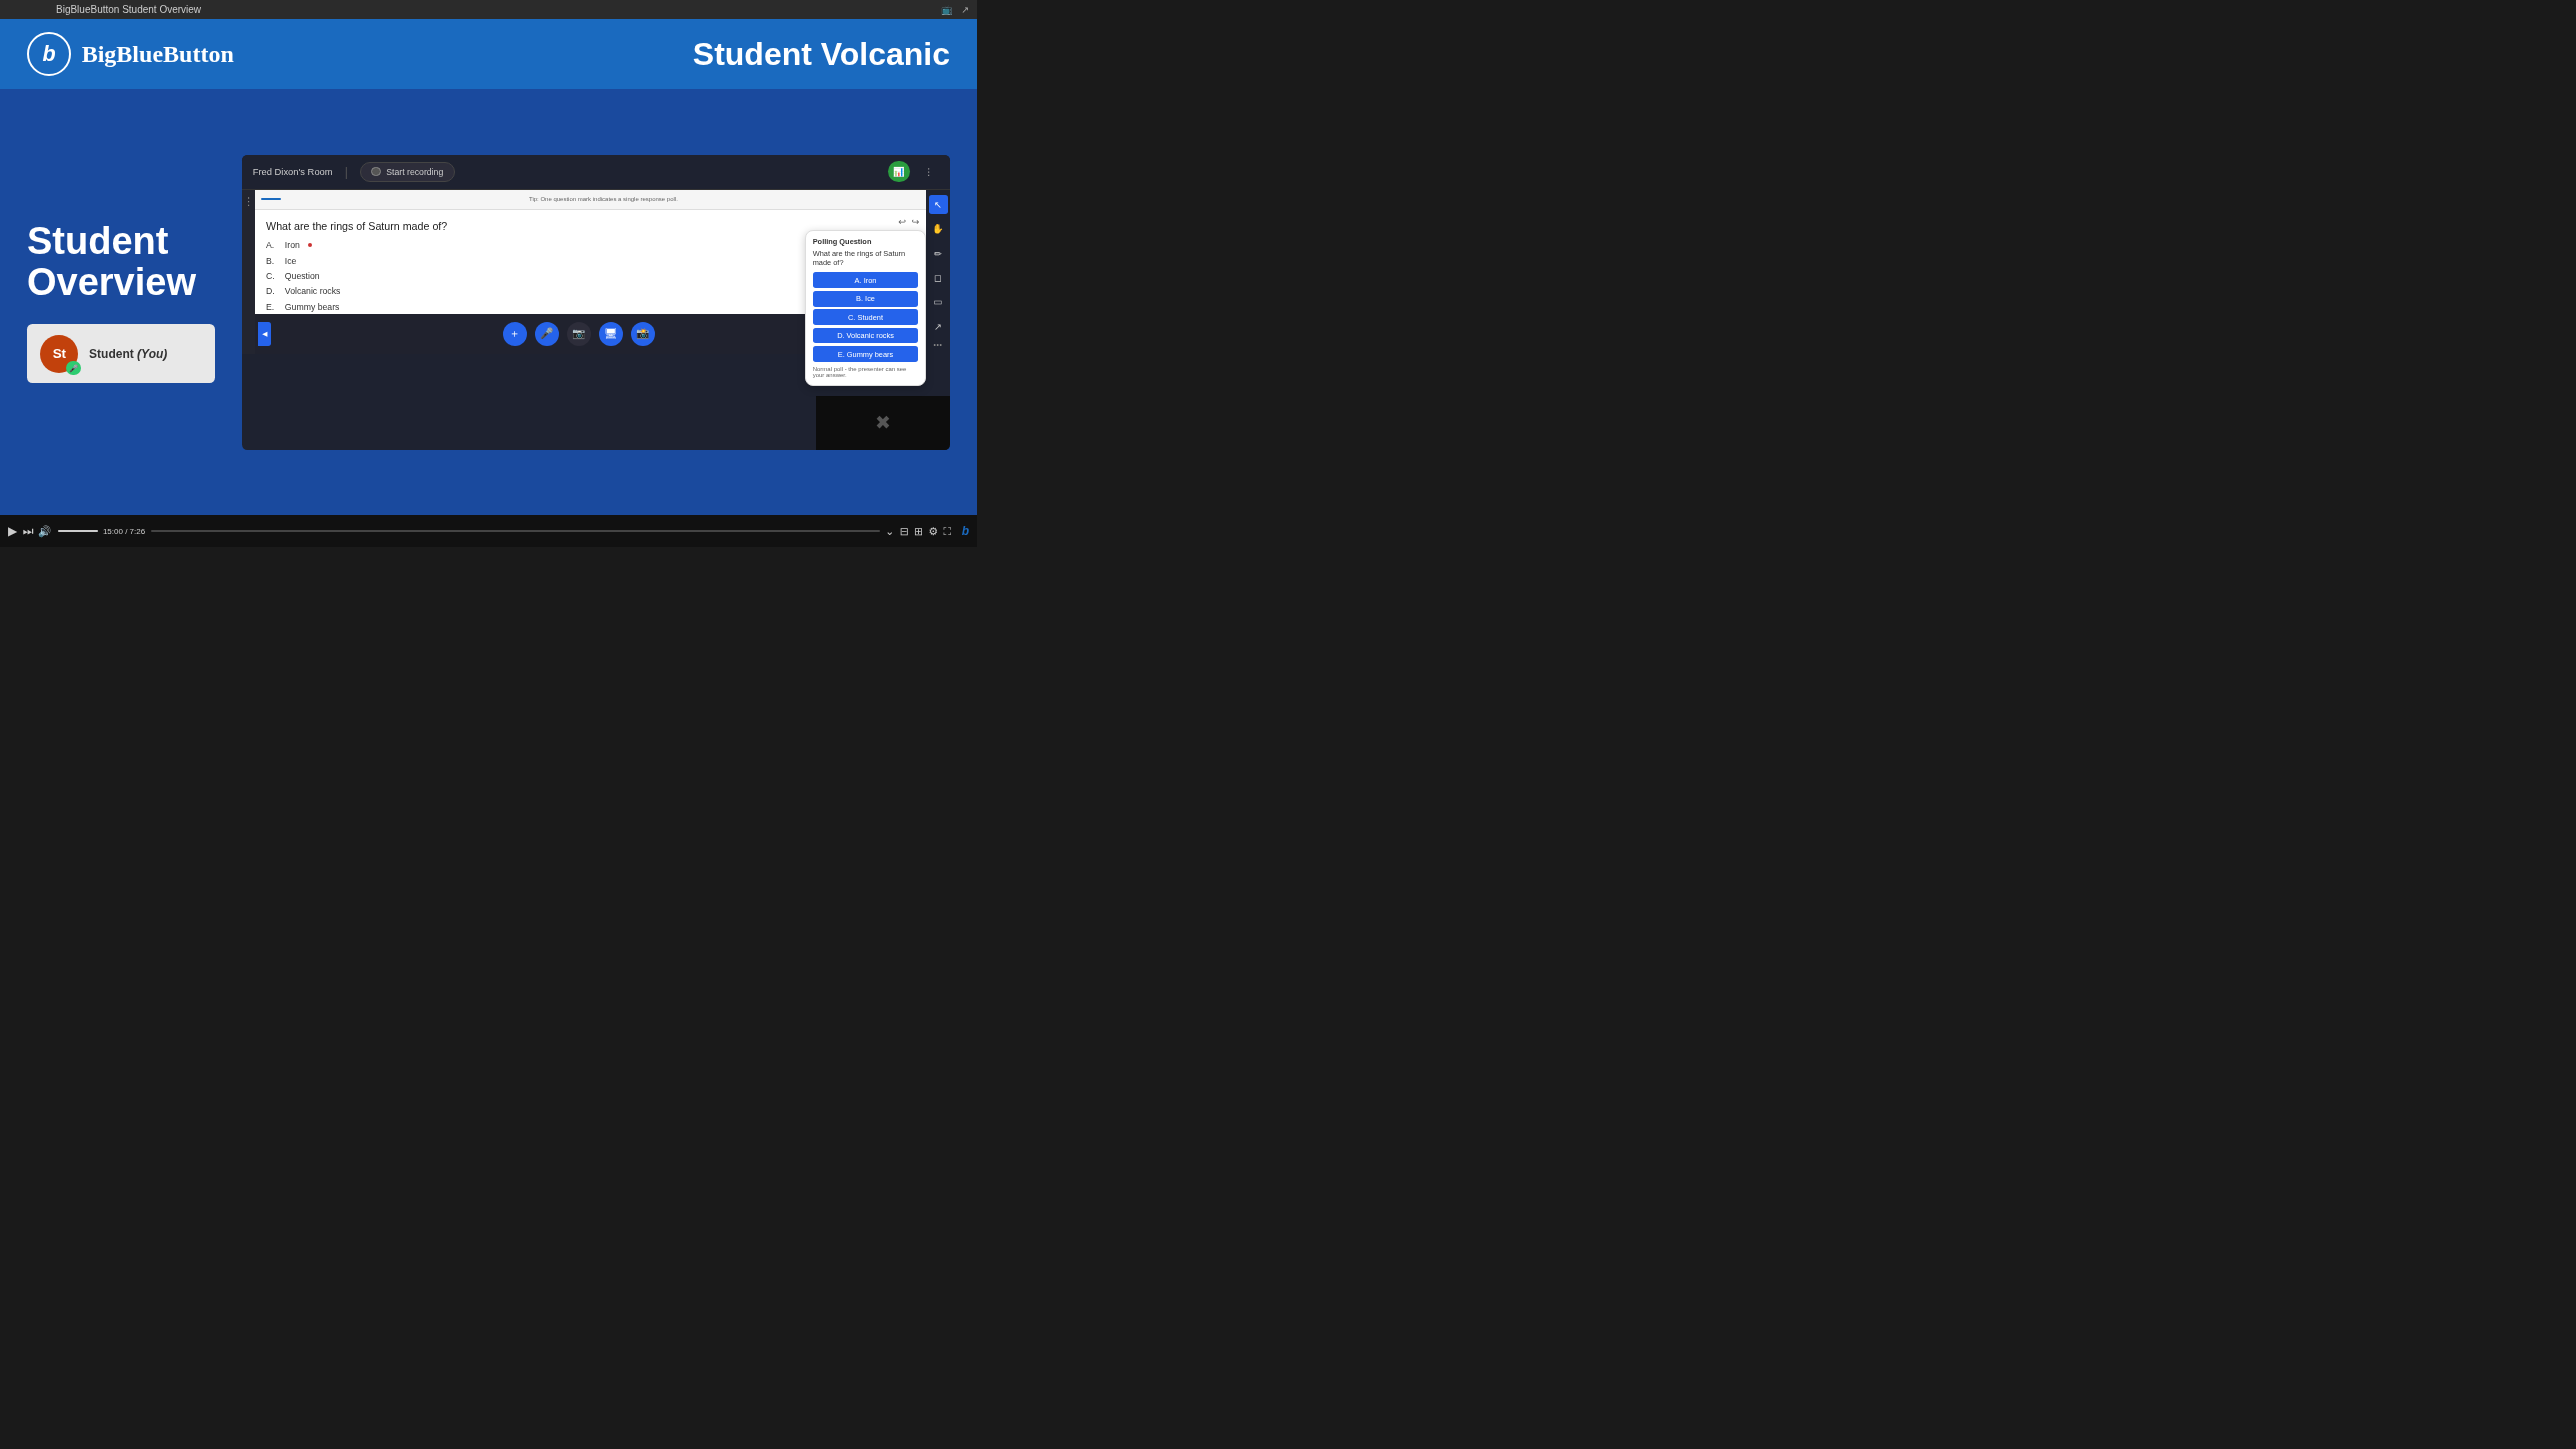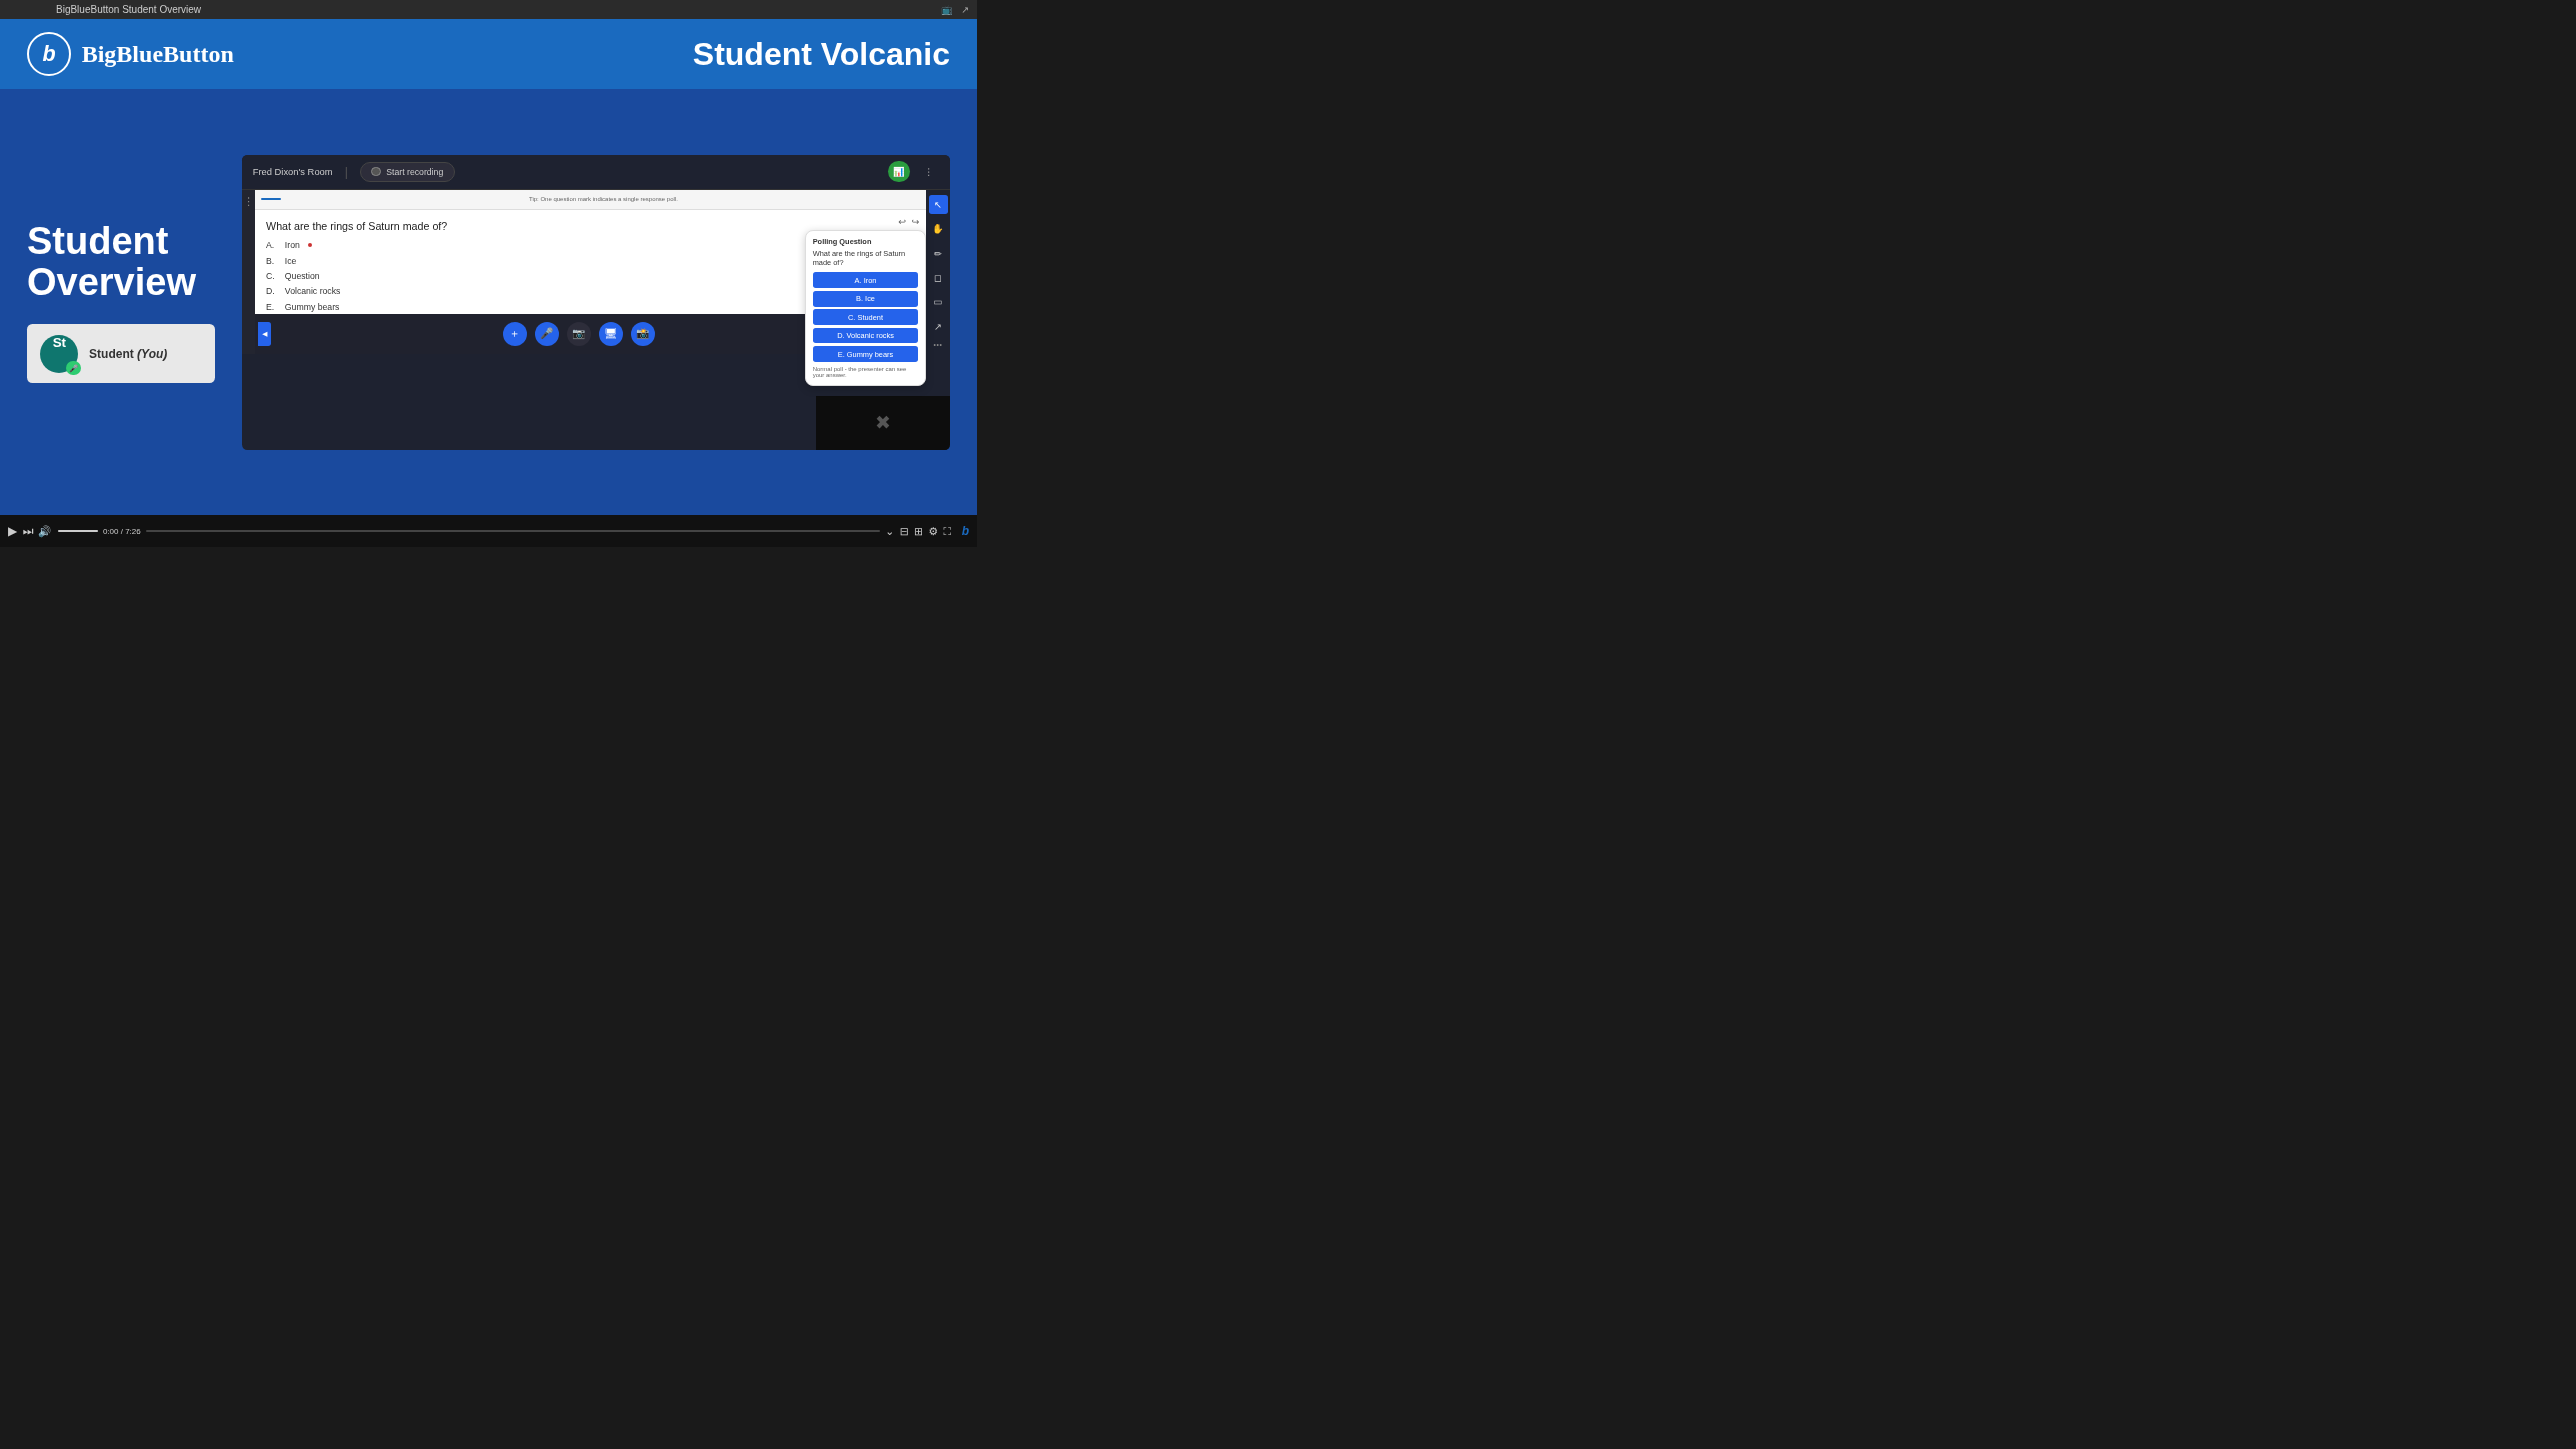--- a/index.html
+++ b/index.html
@@ -128,23 +128,23 @@
       padding: 10.7px 13.4px;
       display: flex;
       align-items: center;
       gap: 10.7px;
       width: 188px;
     }
     #avatar-circle {
       width: 38px;
       height: 38px;
       border-radius: 50%;
-      background: #0f766e;
-      display: flex;
-      align-items: flex-start;
+      background: #c2410c;
+      display: flex;
+      align-items: center;
       justify-content: center;
       color: white;
       font-size: 13.4px;
       font-weight: bold;
       position: relative;
       flex-shrink: 0;
     }
     #mic-badge {
       position: absolute;
       bottom: -2.7px;
@@ -689,21 +689,21 @@
   </div>
 </div>
 
 <div id="video-controls" style="position:absolute;bottom:0;left:0;width:100%;height:32px;background:#111;display:flex;align-items:center;padding:0 8px;gap:5.4px;">
   <button class="ctrl-btn">▶</button>
   <button class="ctrl-btn">⏭</button>
   <span id="volume-icon">🔊</span>
   <div id="volume-slider-wrap">
     <div id="volume-fill"></div>
   </div>
-  <span id="time-display">0:00 / 7:26</span>
+  <span id="time-display">15:00 / 7:26</span>
   <div id="progress-bar-wrap">
     <div id="progress-bar-fill"></div>
   </div>
   <span id="chevron-down">⌄</span>
   <div id="settings-right">
     <span id="captions-btn">⊟</span>
     <span id="quality-btn">⊞</span>
     <span id="settings-btn">⚙</span>
     <span id="fullscreen-btn">⛶</span>
   </div>

